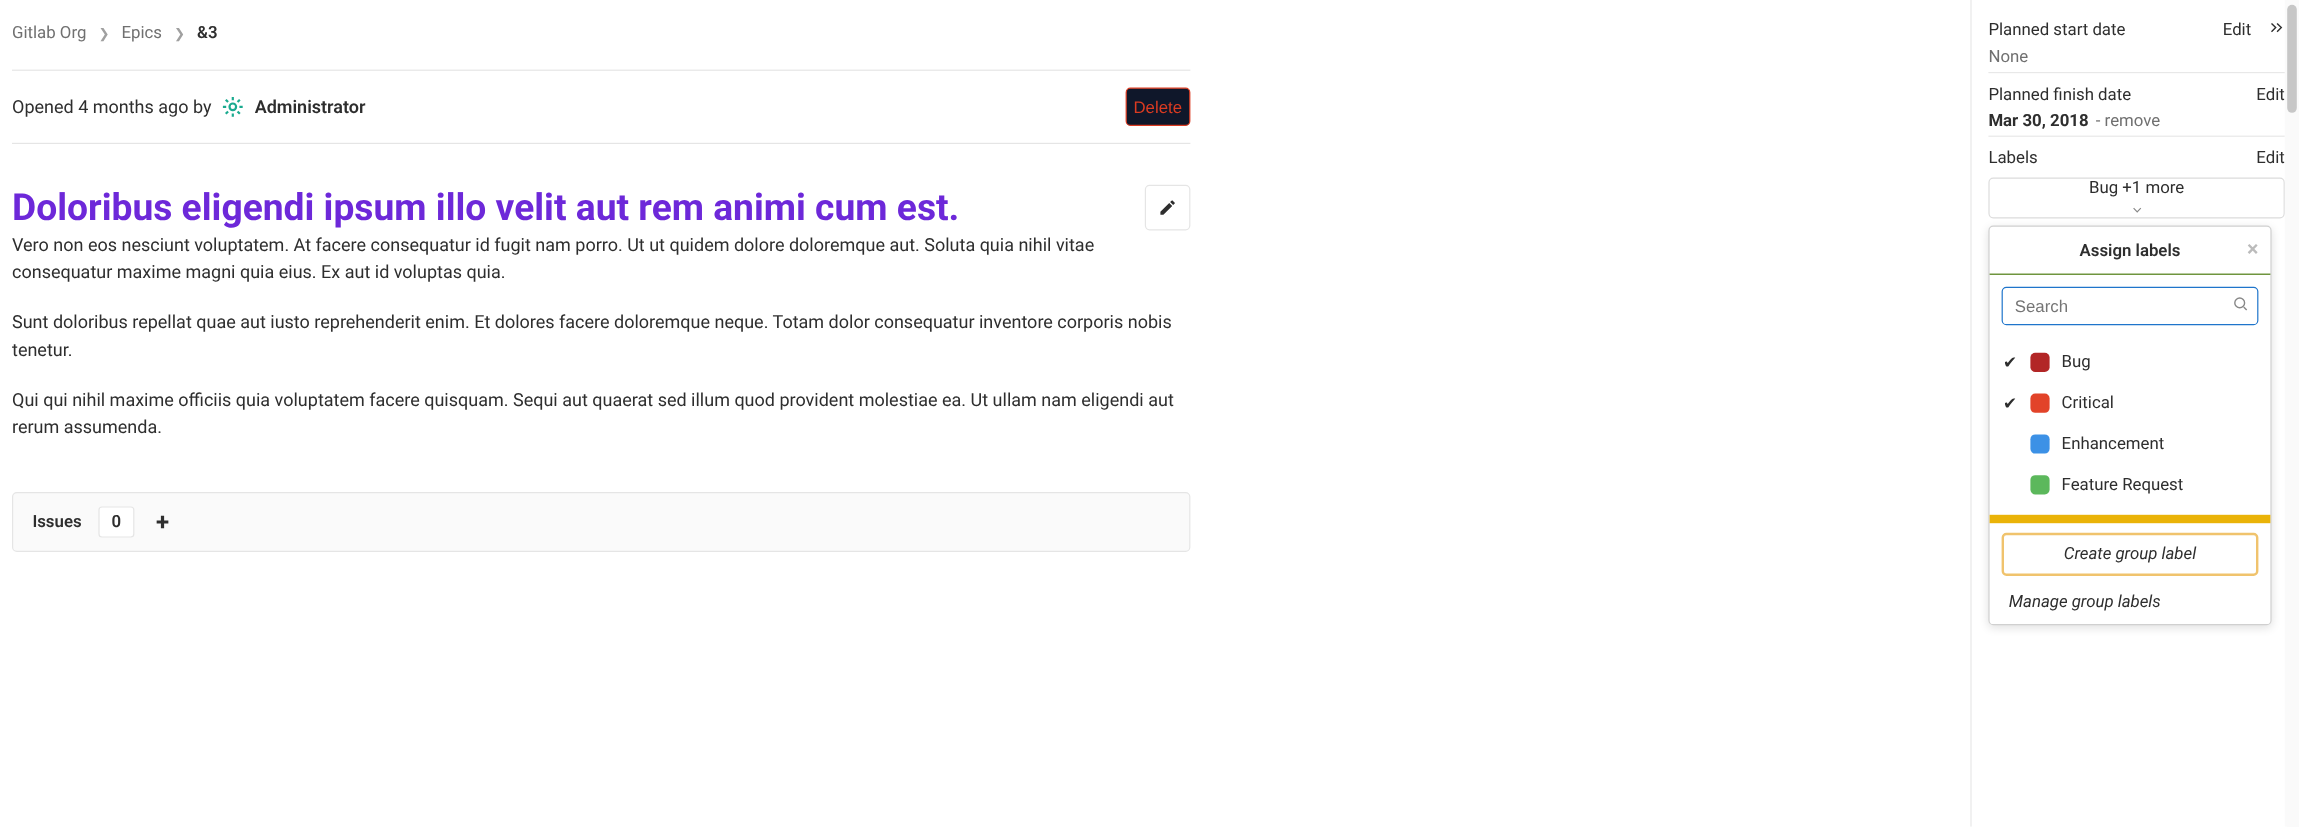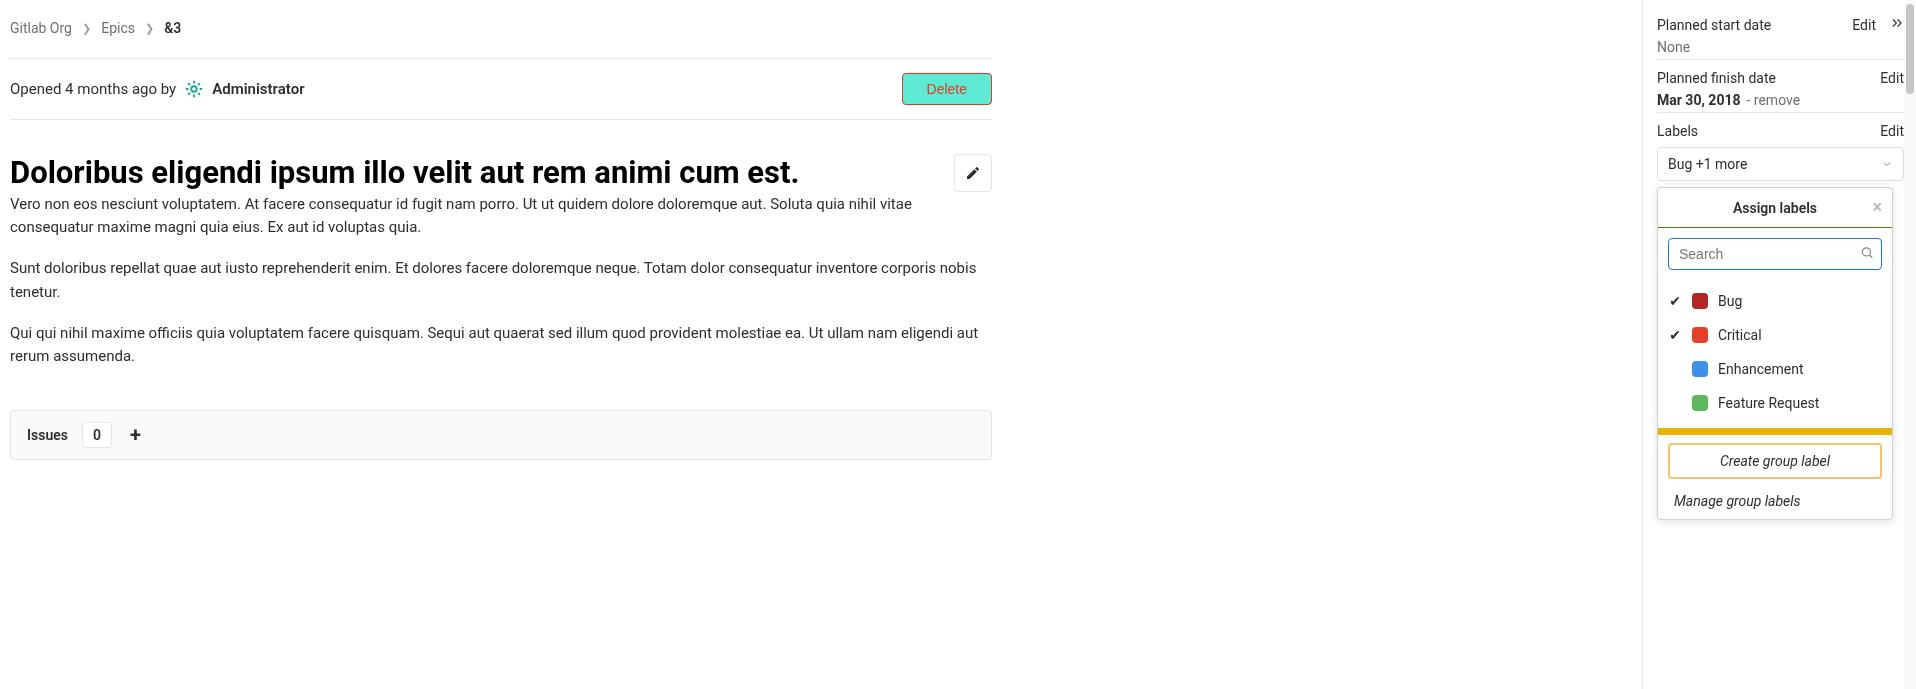--- a/index.html
+++ b/index.html
@@ -42,39 +42,39 @@
   .opened-left { display: flex; align-items: center; gap: 6px; font-size: 15px; color: #2e2e2e; }
   .avatar {
     width: 24px; height: 24px; border-radius: 4px;
     display: inline-flex; align-items: center; justify-content: center;
     color: #1aaa8f;
   }
   .author { font-weight: 600; }
   .delete-btn {
     border: 1px solid #db3b21;
     color: #db3b21;
-    background: #5eead4;
-    padding: 7px 24px;
+    background: #0f172a;
+    padding: 7px 6px;
     border-radius: 4px;
     font-size: 14px;
     cursor: pointer;
   }
 
   .title-row {
     display: flex;
     align-items: flex-start;
     justify-content: space-between;
     margin-top: 34px;
     gap: 20px;
   }
   .epic-title {
     font-size: 31px;
     font-weight: 700;
     line-height: 1.25;
-    color: #000000;
+    color: #6d28d9;
   }
   .edit-icon-btn {
     border: 1px solid #e5e5e5;
     background: #fff;
     width: 38px; height: 38px;
     border-radius: 4px;
     display: flex; align-items: center; justify-content: center;
     cursor: pointer;
     flex-shrink: 0;
   }
@@ -150,20 +150,21 @@
     border-radius: 4px;
     background: #fff;
     height: 34px;
     display: flex;
     align-items: center;
     justify-content: space-between;
     padding: 0 10px;
     font-size: 14px;
     color: #2e2e2e;
     cursor: pointer;
+    flex-direction: column;
   }
   .labels-select svg { color: #888; }
 
   .dropdown {
     margin-top: 6px;
     border: 1px solid #d0d0d0;
     border-radius: 4px;
     background: #fff;
     box-shadow: 0 2px 8px rgba(0,0,0,.12);
     width: 236px;

